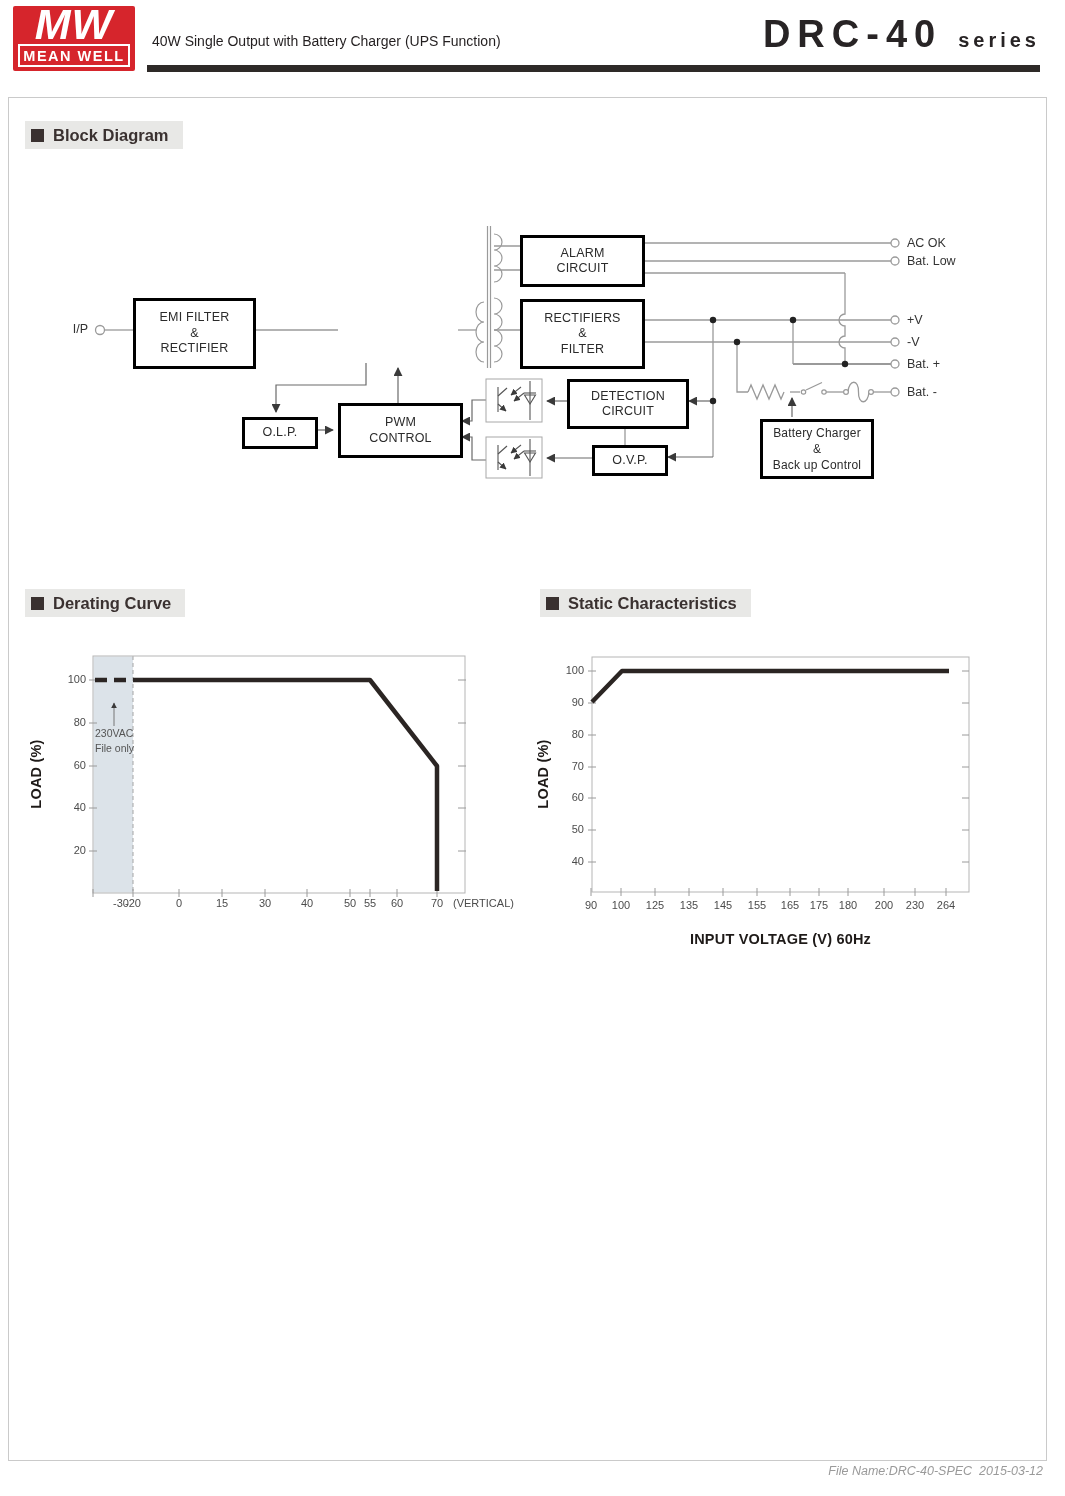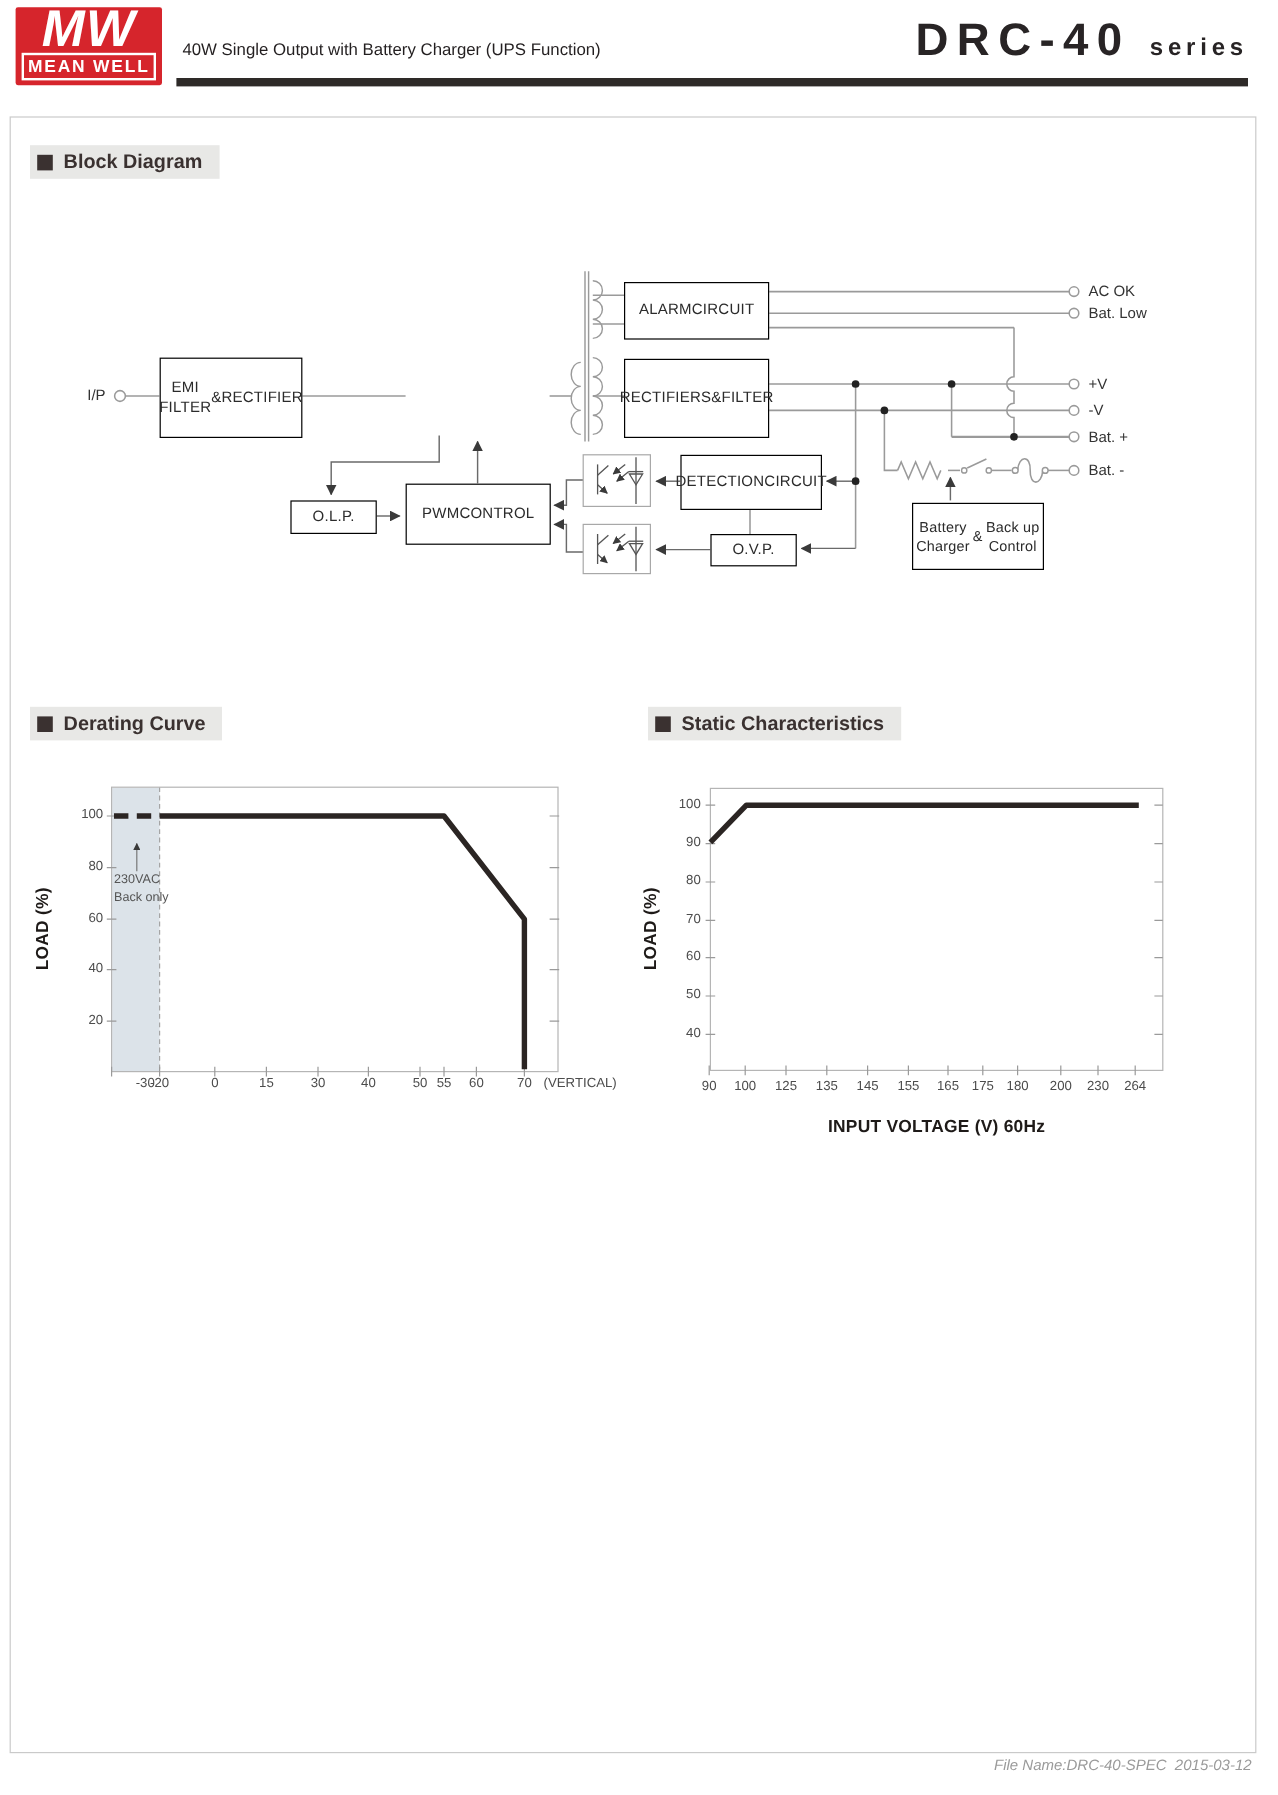--- a/index.html
+++ b/index.html
@@ -18,21 +18,21 @@
   .hrule{left:147px;top:65px;width:893px;height:7px;background:#2e2a28;}
   .hseries{right:25px;top:12px;display:flex;align-items:flex-end;gap:16px;color:#282425;}
   .hseries .big{font-size:38px;font-weight:bold;letter-spacing:7px;line-height:44px;}
   .hseries .small{font-size:20px;font-weight:bold;letter-spacing:4px;padding-bottom:4px;}
   .pborder{left:8px;top:97px;width:1037px;height:1362px;border:1px solid #cacaca;}
   
   .sec{display:flex;align-items:center;gap:9px;background:#e8e8e6;height:28px;
        padding:0 14px 0 6px;font-weight:bold;font-size:16.5px;color:#3a3130;}
   .sec .sq{width:13px;height:13px;background:#3a3130;}
   
-  .bb{border:1px solid #000000;background:#fff;display:flex;flex-direction:row;
+  .bb{border:3px solid #000000;background:#fff;display:flex;flex-direction:column;
       align-items:center;justify-content:center;font-size:12.5px;line-height:15.5px;
       color:#2b2b2b;text-align:center;letter-spacing:.2px;}
   .term{font-size:12.5px;color:#333;white-space:nowrap;}
   
   .tickx{font-size:11px;color:#4c4c4c;transform:translateX(-50%);white-space:nowrap;}
   .ticky{font-size:11px;color:#4c4c4c;width:30px;text-align:right;}
   .axlabel{font-weight:bold;font-size:14.5px;color:#1e1a18;text-align:center;letter-spacing:.2px;}
   .ylabel{transform:rotate(-90deg);}
   .note{font-size:10.5px;color:#555;white-space:nowrap;}
   .footer{font-size:12.5px;color:#9a9a9a;font-style:italic;white-space:pre;}
@@ -251,21 +251,21 @@
   <div class="ov tickx" style="left:222px;top:897px;">15</div>
   <div class="ov tickx" style="left:265px;top:897px;">30</div>
   <div class="ov tickx" style="left:307px;top:897px;">40</div>
   <div class="ov tickx" style="left:350px;top:897px;">50</div>
   <div class="ov tickx" style="left:370px;top:897px;">55</div>
   <div class="ov tickx" style="left:397px;top:897px;">60</div>
   <div class="ov tickx" style="left:437px;top:897px;">70</div>
   <div class="ov" style="left:453px;top:897px;font-size:11px;color:#4c4c4c;">(VERTICAL)</div>
 
   <div class="ov note" style="left:95px;top:727px;">230VAC</div>
-  <div class="ov note" style="left:95px;top:742px;">Back only</div>
+  <div class="ov note" style="left:95px;top:742px;">File only</div>
 
   <div class="ov axlabel ylabel" style="left:-25px;top:766px;width:122px;">LOAD (%)</div>
 
   <div class="ov ticky" style="left:554px;top:664px;">100</div>
   <div class="ov ticky" style="left:554px;top:696px;">90</div>
   <div class="ov ticky" style="left:554px;top:728px;">80</div>
   <div class="ov ticky" style="left:554px;top:760px;">70</div>
   <div class="ov ticky" style="left:554px;top:791px;">60</div>
   <div class="ov ticky" style="left:554px;top:823px;">50</div>
   <div class="ov ticky" style="left:554px;top:855px;">40</div>

